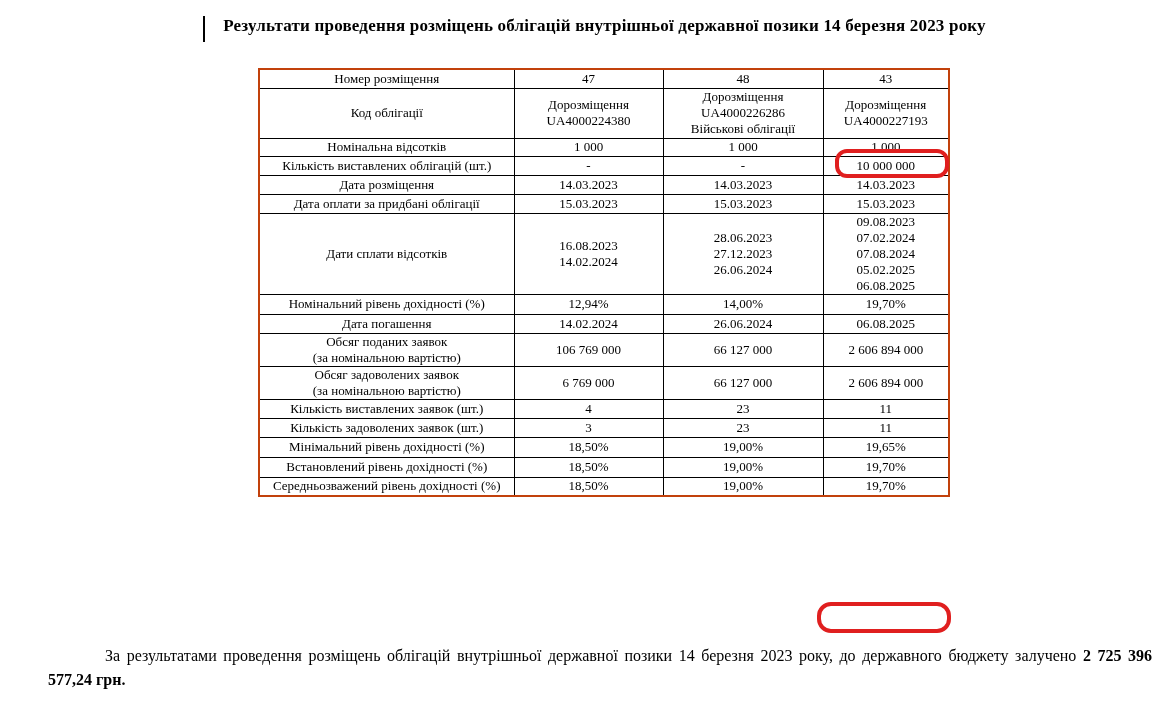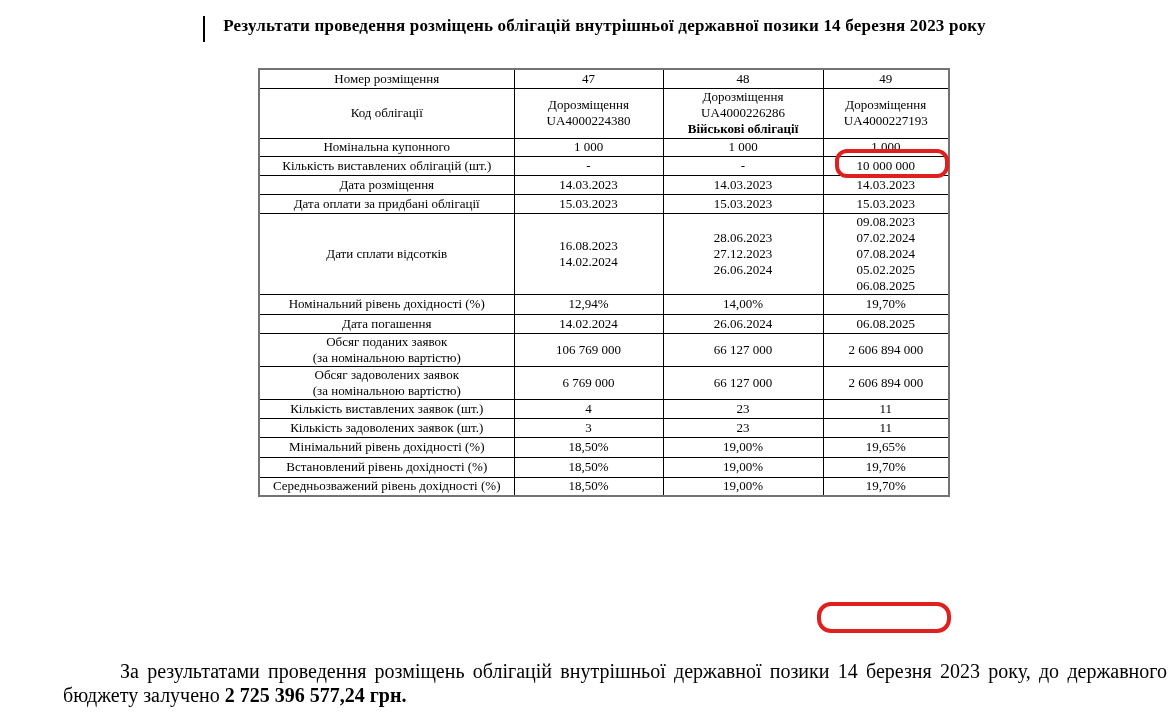--- a/index.html
+++ b/index.html
@@ -11,38 +11,38 @@
   .title{
     position:absolute;top:16px;left:0;width:100%;text-align:center;
     font-size:17px;font-weight:bold;margin:0;letter-spacing:0.2px;padding-left:20px;
   }
   .text-cursor{
     position:absolute;left:203px;top:16px;width:2px;height:26px;background:#000;
   }
   table.results{
     position:absolute;left:258px;top:68px;width:690px;
     border-collapse:collapse;table-layout:fixed;
-    border:2px solid #737373;
+    border:2px solid #c2410c;
   }
   table.results td{
     border:1px solid #000;
     text-align:center;vertical-align:middle;
     font-size:13px;line-height:16px;
     padding:0 2px;white-space:pre-line;overflow:hidden;
   }
-  .bold-block{font-weight:bold;display:block;}
+  .bold-block{font-weight:normal;display:block;}
   .red-box{
     position:absolute;border:4px solid #e01f1f;box-sizing:border-box;
     background:transparent;pointer-events:none;
   }
   .box-qty{left:835px;top:149px;width:114px;height:29px;border-radius:12px;}
   .box-amt{left:817px;top:602px;width:134px;height:31px;border-radius:14px;}
   .footer-par{
-    position:absolute;left:48px;top:644px;width:1104px;margin:15px;
-    font-size:20px;line-height:24px;text-align:justify;text-indent:57px;
+    position:absolute;left:48px;top:644px;width:1104px;margin:0;
+    font-size:16px;line-height:24px;text-align:justify;text-indent:57px;
   }
   .footer-par b{font-weight:bold;}
 </style>
 </head>
 <body>
 
 <div class="text-cursor"></div>
 <h1 class="title">Результати проведення розміщень облігацій внутрішньої державної позики 14 березня 2023 року</h1>
 
 <table class="results">
@@ -50,33 +50,33 @@
     <col style="width:255px">
       <col style="width:149px">
       <col style="width:160px">
       <col style="width:126px">
   </colgroup>
   <tbody>
     <tr style="height:19px">
       <td>Номер розміщення</td>
       <td>47</td>
       <td>48</td>
-      <td>49</td>
+      <td>43</td>
     </tr>
     <tr style="height:50px">
       <td>Код облігації</td>
       <td>Дорозміщення
 UA4000224380</td>
       <td><span>Дорозміщення
 UA4000226286</span><span class="bold-block">Військові облігації</span></td>
       <td>Дорозміщення
 UA4000227193</td>
     </tr>
     <tr style="height:18px">
-      <td>Номінальна купонного</td>
+      <td>Номінальна відсотків</td>
       <td>1 000</td>
       <td>1 000</td>
       <td>1 000</td>
     </tr>
     <tr style="height:19px">
       <td>Кількість виставлених облігацій (шт.)</td>
       <td>-</td>
       <td>-</td>
       <td>10 000 000</td>
     </tr>

